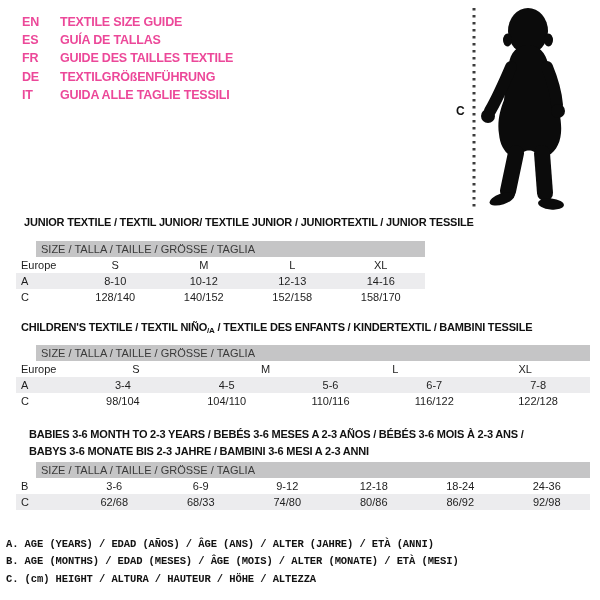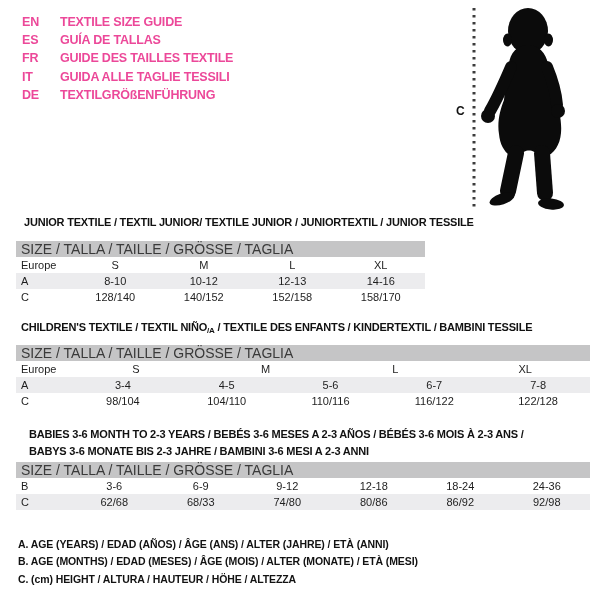--- a/index.html
+++ b/index.html
@@ -15,34 +15,34 @@
   
   .figure { position:absolute; left:450px; top:3px; width:140px; height:210px; }
   .c-label { position:absolute; left:6px; top:101px; font-weight:bold; font-size:12px; color:#121212; }
   .figure svg { position:absolute; left:0; top:0; }
 
   
   .tbl-title { position:absolute; font-weight:bold; font-size:11px; letter-spacing:-0.2px; color:#111; white-space:nowrap; }
   .tbl-title .sub { font-size:8px; vertical-align:-2px; }
   .two-line { line-height:16.5px; }
   .tbl { position:absolute; }
-  .bar { height:16px; line-height:16px; background:#c5c5c6; font-size:14px; color:#3a3a3a; padding-left:5px; }
+  .bar { height:16px; line-height:16px; background:#c5c5c6; font-size:11px; color:#3a3a3a; padding-left:5px;margin-left:20px; }
   .trow { display:flex; height:16px; line-height:16px; font-size:11px; color:#1e1e1e; }
   .trow.stripe { background:#ececee; }
   .tlabel { width:55px; padding-left:5px; }
   .tcell { flex:1; text-align:center; }
   #t1-title { left:24px; top:216px; }
   #t1 { left:16px; top:241px; width:409px; }
   #t2-title { left:21px; top:321px; }
   #t2 { left:16px; top:345px; width:574px; }
   #t3-title { left:21px; top:426px;margin-left:8px; }
   #t3 { left:16px; top:462px; width:574px; }
 
   
-  .notes { position:absolute; left:18px; top:536px; }
+  .notes { position:absolute; left:6px; top:536px;font-family:Liberation Mono, monospace; }
   .note-line { height:17.4px; line-height:17.4px; font-weight:bold; font-size:10.5px; letter-spacing:-0.1px; color:#121212; white-space:nowrap; }
 </style>
 </head>
 <body>
 
 <div class="page">
 
   <div class="langs">
     <div class="lang-row">
       <span class="lang-code">EN</span>
@@ -50,26 +50,26 @@
     </div>
     <div class="lang-row">
       <span class="lang-code">ES</span>
       <span>GUÍA DE TALLAS</span>
     </div>
     <div class="lang-row">
       <span class="lang-code">FR</span>
       <span>GUIDE DES TAILLES TEXTILE</span>
     </div>
     <div class="lang-row">
+      <span class="lang-code">DE</span>
+      <span>TEXTILGRÖßENFÜHRUNG</span>
+    </div>
+    <div class="lang-row">
       <span class="lang-code">IT</span>
       <span>GUIDA ALLE TAGLIE TESSILI</span>
-    </div>
-    <div class="lang-row">
-      <span class="lang-code">DE</span>
-      <span>TEXTILGRÖßENFÜHRUNG</span>
     </div>
   </div>
 
   <div class="figure">
     <svg width="140" height="210" viewBox="0 0 140 210">
       <line x1="24" y1="5" x2="24" y2="204" stroke="#3c3c3c" stroke-width="3" stroke-dasharray="2.5 4.5"></line>
       <g fill="#0b0b0b" stroke="none">
         <ellipse cx="78" cy="28" rx="20" ry="23"></ellipse>
         <ellipse cx="57.5" cy="37" rx="4.5" ry="6.5"></ellipse>
         <ellipse cx="98.5" cy="37" rx="4.5" ry="6.5"></ellipse>

